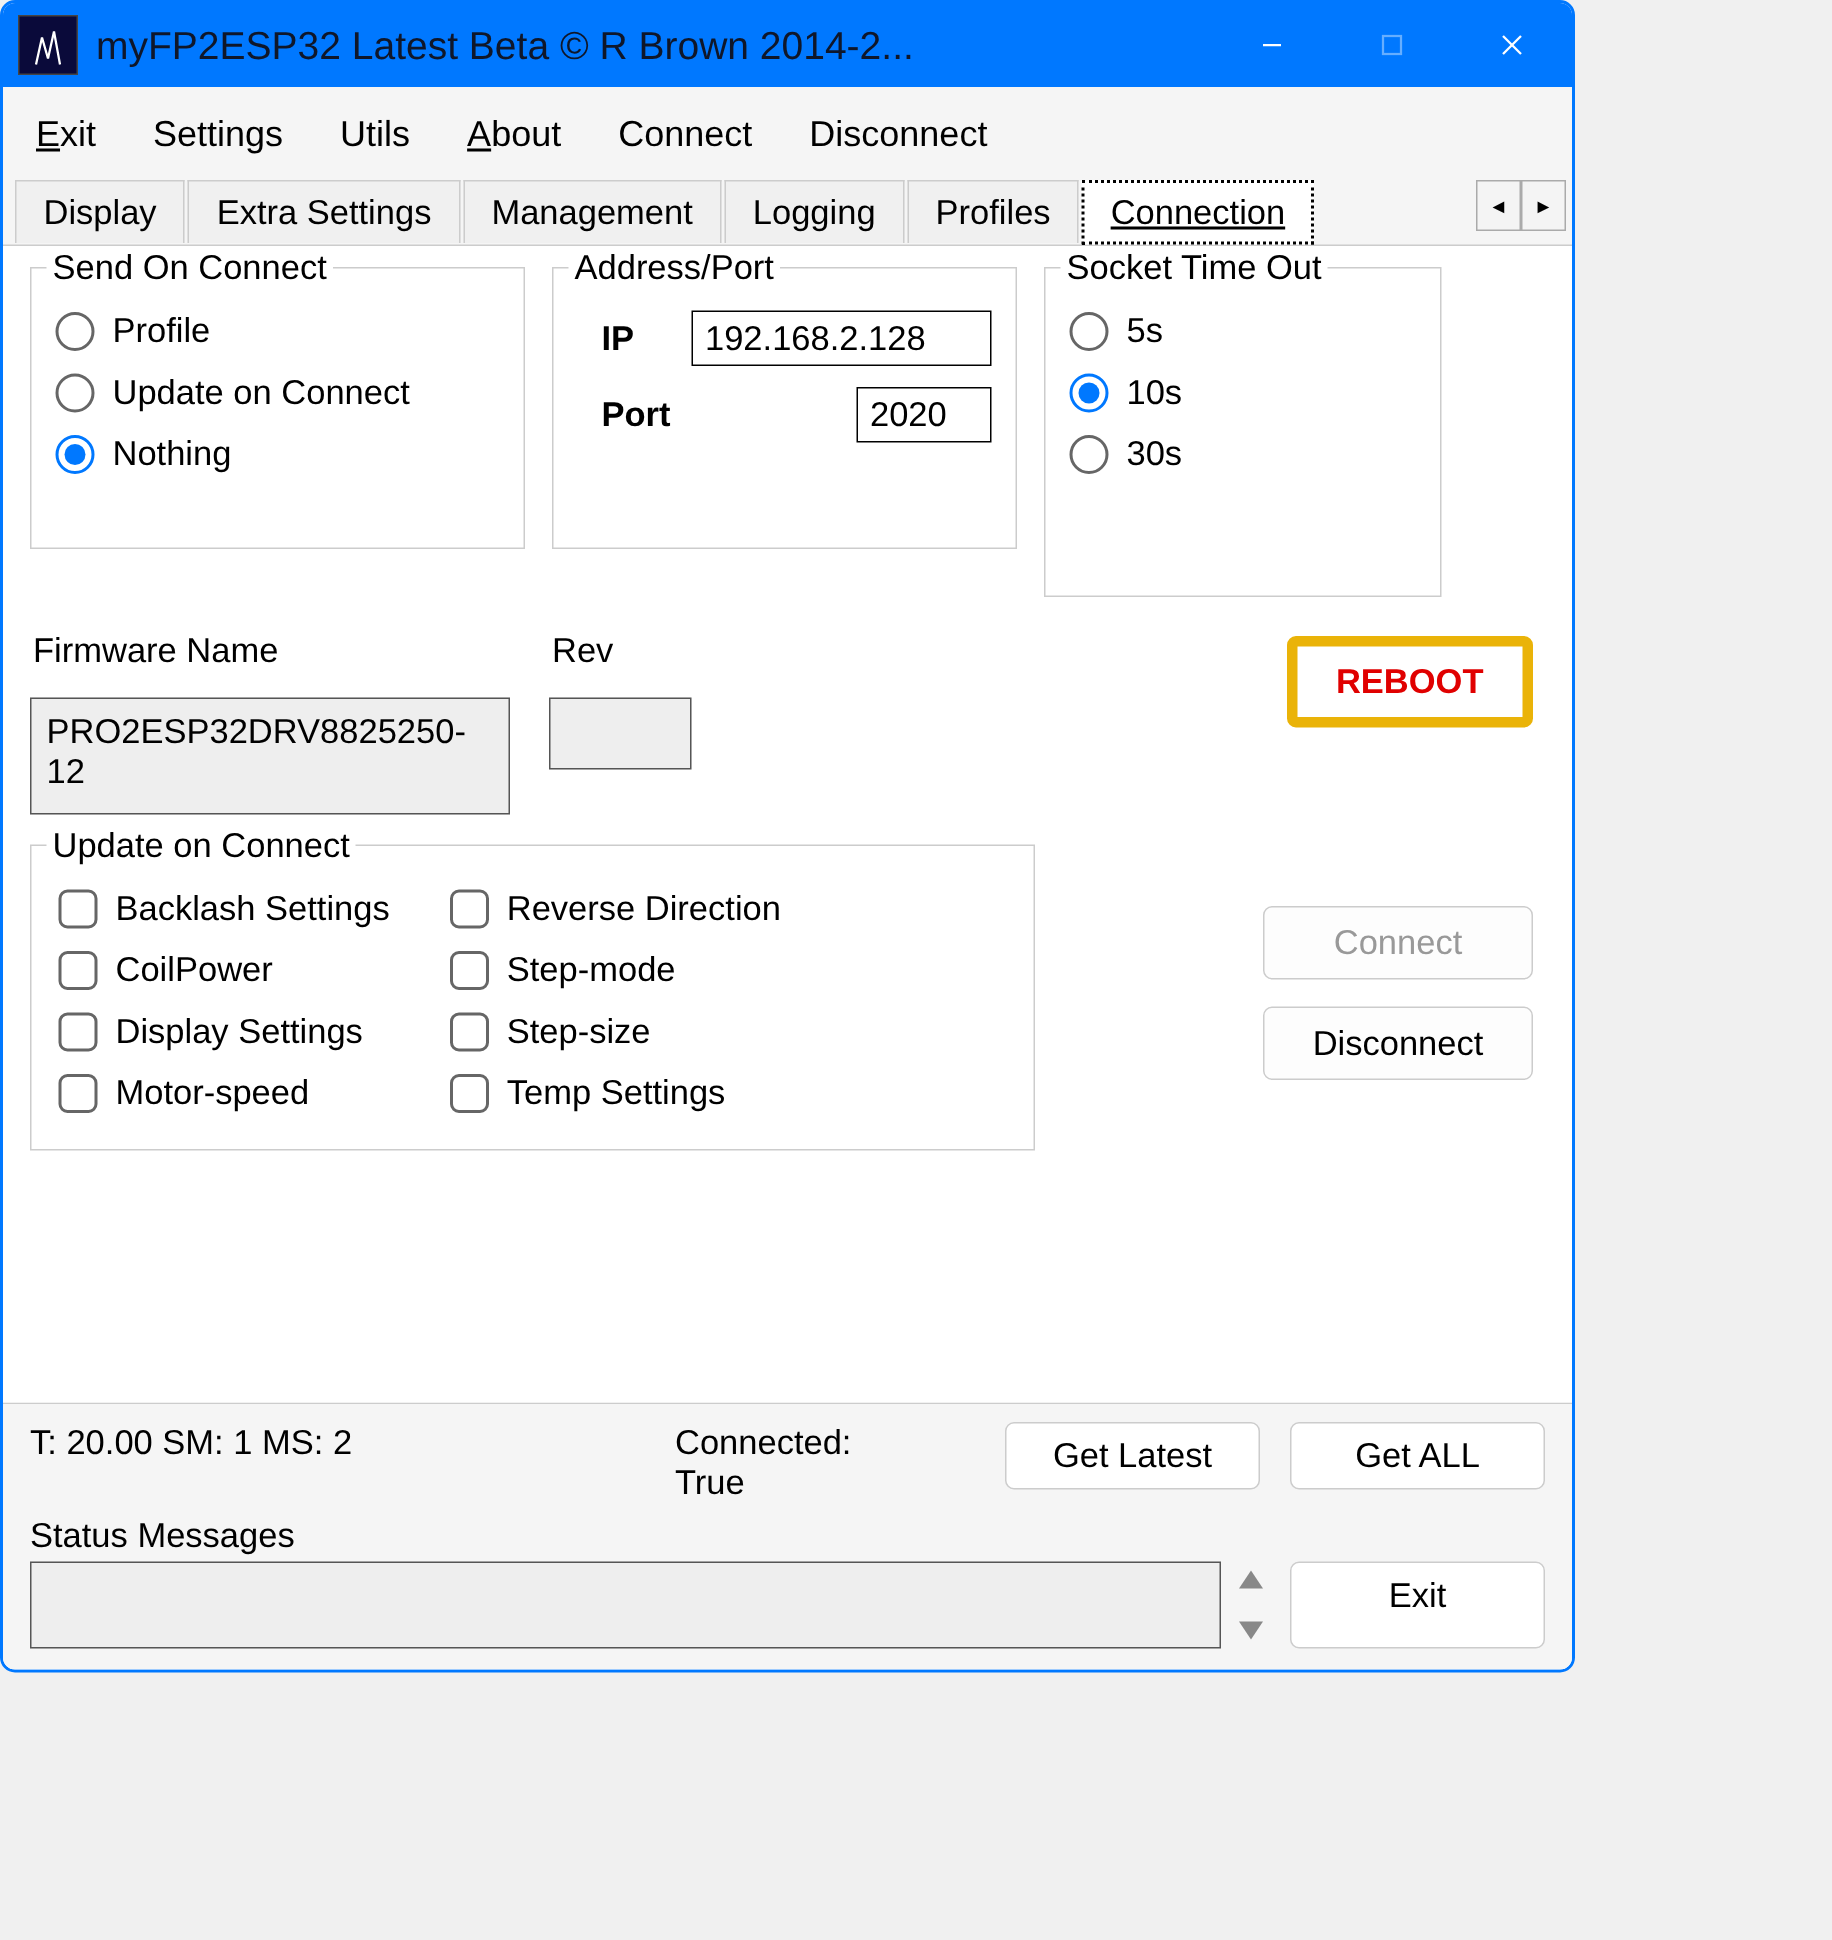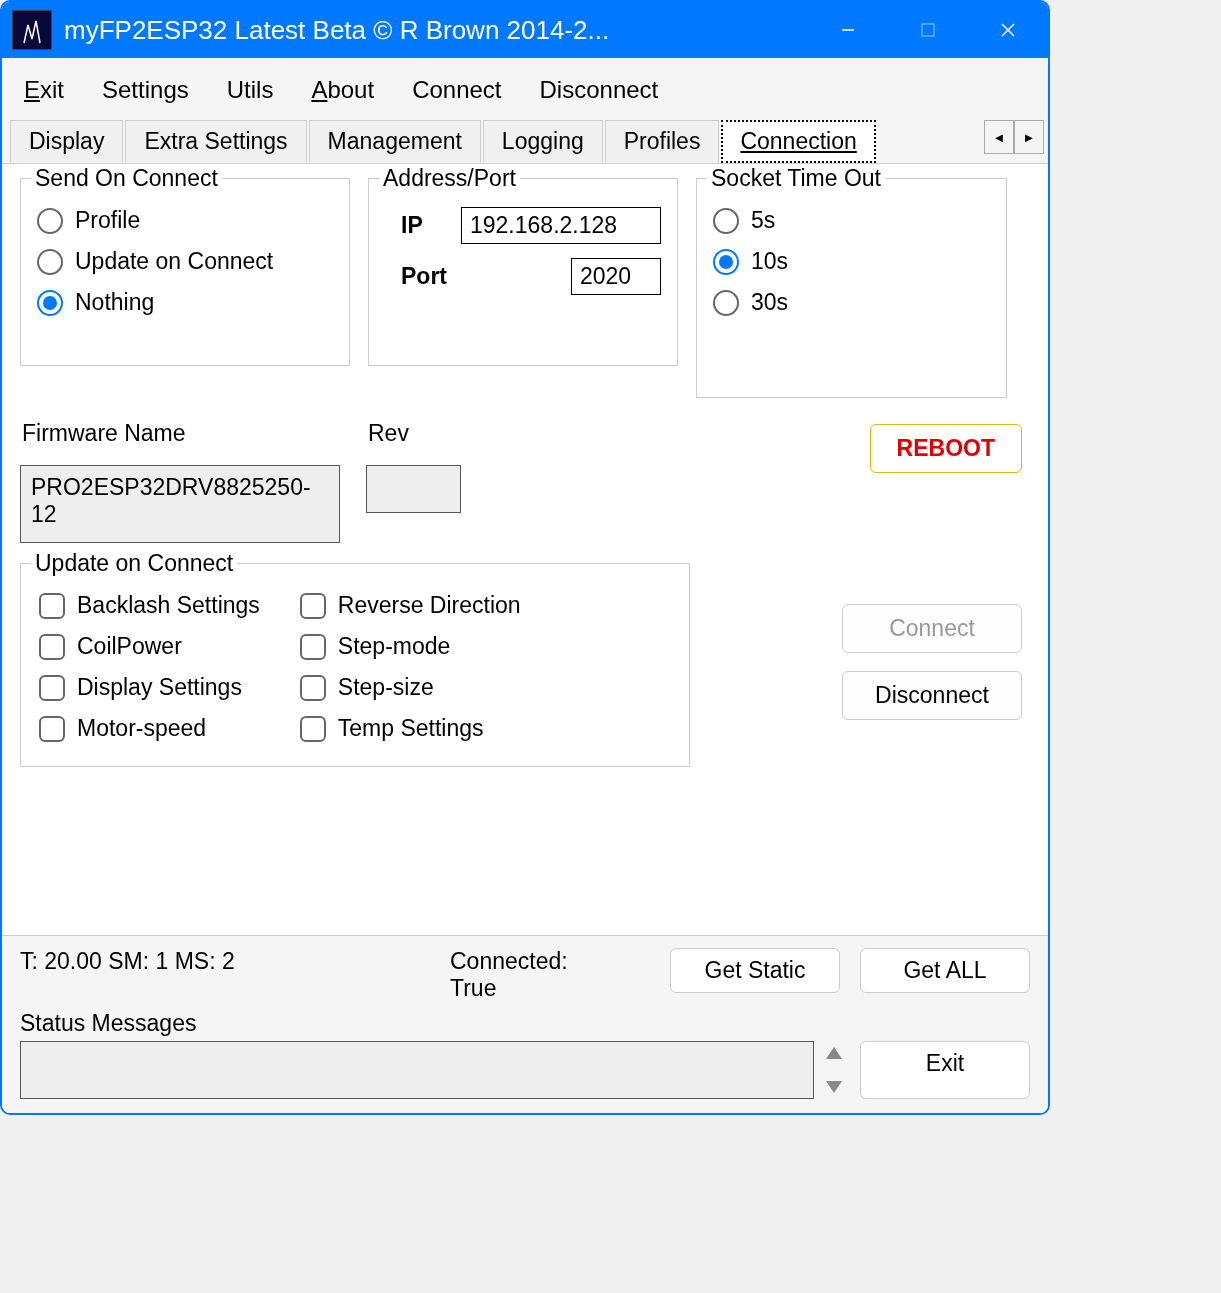--- a/index.html
+++ b/index.html
@@ -16,21 +16,21 @@
     height: 1115px;
     background: #fff;
     border: 2px solid #0078ff;
     border-radius: 10px;
     overflow: hidden;
     display: flex;
     flex-direction: column;
   }
   .titlebar {
     background: #0078ff;
-    color: #ffffff;
+    color: #0f172a;
     height: 56px;
     display: flex;
     align-items: center;
     padding-left: 10px;
     font-size: 26px;
   }
   .titlebar .app-icon {
     width: 40px;
     height: 40px;
     background: #0a0a3a;
@@ -118,21 +118,21 @@
   .groupbox .legend {
     position: absolute;
     top: -14px;
     left: 10px;
     background: #fff;
     padding: 0 4px;
     font-size: 23px;
   }
   .send-on-connect { width: 330px; height: 188px; }
   .address-port { width: 310px; height: 188px; }
-  .socket-timeout { width: 311px; height: 220px; }
+  .socket-timeout { width: 265px; height: 220px; }
   .radio-row, .check-row {
     display: flex;
     align-items: center;
     gap: 12px;
     margin-bottom: 14px;
     font-size: 23px;
     cursor: pointer;
   }
   .radio {
     width: 26px;
@@ -177,21 +177,21 @@
     width: 320px;
     height: 78px;
   }
   .rev-box {
     border: 1.5px solid #555;
     background: #eee;
     width: 95px;
     height: 48px;
   }
   .reboot-btn {
-    border: 1px solid #eab308;
+    border: 7px solid #eab308;
     background: #fff;
     color: #e00000;
     font-weight: bold;
     font-size: 23px;
     padding: 10px 26px;
     border-radius: 6px;
     cursor: pointer;
     position: absolute;
     right: 26px;
     top: 260px;
@@ -432,21 +432,21 @@
   </div>
 
   <div class="footer">
     <div class="footer-top">
       <div class="stats">T:  20.00 SM:    1     MS: 2</div>
       <div class="connected">
         <div>Connected:</div>
         <div>True</div>
       </div>
       <div class="btns">
-        <div class="footer-btn">Get Static</div>
+        <div class="footer-btn">Get Latest</div>
         <div class="footer-btn">Get ALL</div>
       </div>
     </div>
     <div class="status-label">Status Messages</div>
     <div class="status-row">
       <div class="status-box"></div>
       <div class="spinner">
         <div class="arrow up"></div>
         <div class="arrow down"></div>
       </div>

